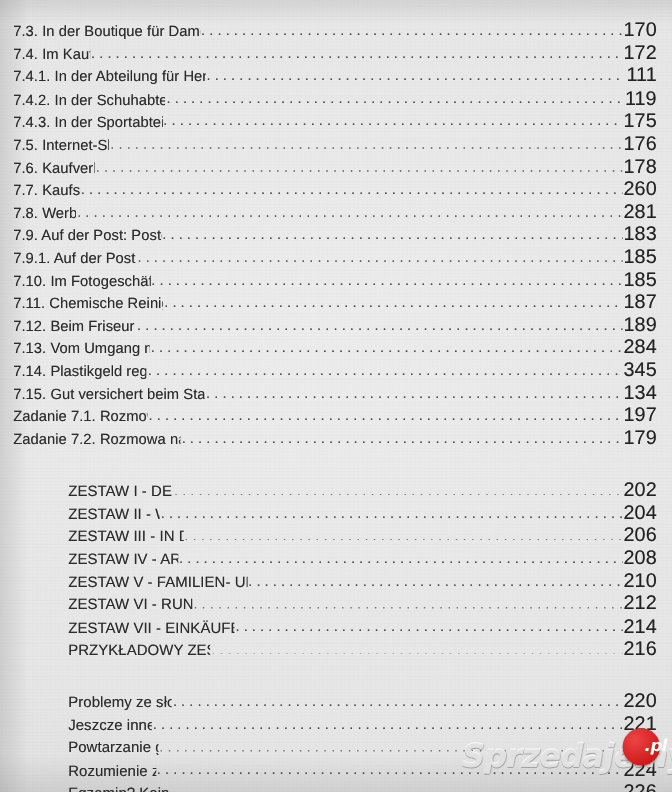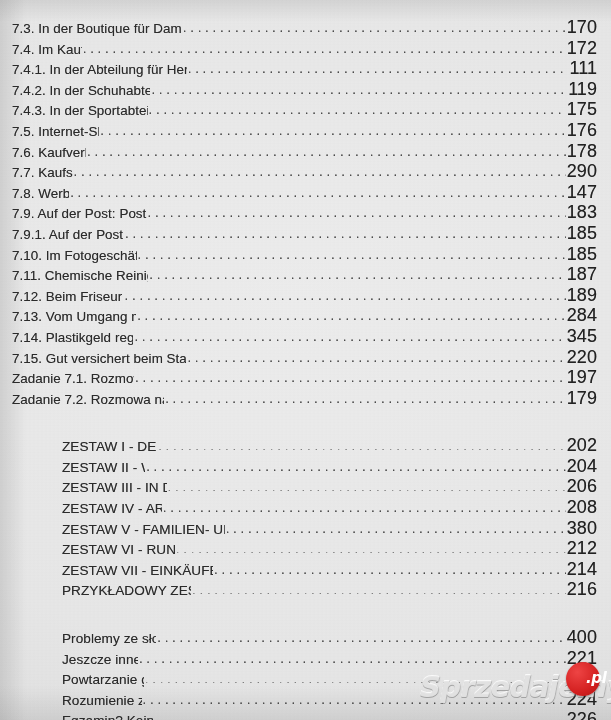--- a/index.html
+++ b/index.html
@@ -237,26 +237,26 @@
           <span class="pg">176</span>
         </div>
         <div class="toc-row lvl-0">
           <span class="t">7.6. Kaufverhalten.</span>
           <span class="leader"></span>
           <span class="pg">178</span>
         </div>
         <div class="toc-row lvl-0">
           <span class="t">7.7. Kaufsucht.</span>
           <span class="leader"></span>
-          <span class="pg">290</span>
+          <span class="pg">260</span>
         </div>
         <div class="toc-row lvl-0">
           <span class="t">7.8. Werbung.</span>
           <span class="leader"></span>
-          <span class="pg">147</span>
+          <span class="pg">281</span>
         </div>
         <div class="toc-row lvl-0">
           <span class="t">7.9. Auf der Post: Postdienstleistungen.</span>
           <span class="leader"></span>
           <span class="pg">183</span>
         </div>
         <div class="toc-row lvl-0">
           <span class="t">7.9.1. Auf der Post (Gespräch).</span>
           <span class="leader"></span>
           <span class="pg">185</span>
@@ -282,21 +282,21 @@
           <span class="pg">284</span>
         </div>
         <div class="toc-row lvl-0">
           <span class="t">7.14. Plastikgeld regiert die Welt *.</span>
           <span class="leader"></span>
           <span class="pg">345</span>
         </div>
         <div class="toc-row lvl-0">
           <span class="t">7.15. Gut versichert beim Start in das Auslandsstudium*.</span>
           <span class="leader"></span>
-          <span class="pg">220</span>
+          <span class="pg">134</span>
         </div>
         <div class="toc-row lvl-0">
           <span class="t">Zadanie 7.1. Rozmowy sterowane.</span>
           <span class="leader"></span>
           <span class="pg">197</span>
         </div>
         <div class="toc-row lvl-0">
           <span class="t">Zadanie 7.2. Rozmowa na podstawie ilustracji.</span>
           <span class="leader"></span>
           <span class="pg">179</span>
@@ -322,21 +322,21 @@
               <span class="pg">206</span>
             </div>
             <div class="toc-row lvl-1">
               <span class="t">ZESTAW IV - ARBEITSWELT.</span>
               <span class="leader"></span>
               <span class="pg">208</span>
             </div>
             <div class="toc-row lvl-1">
               <span class="t">ZESTAW V - FAMILIEN- UND GESELLSCHAFTSLEBEN.</span>
               <span class="leader"></span>
-              <span class="pg">380</span>
+              <span class="pg">210</span>
             </div>
             <div class="toc-row lvl-1">
               <span class="t">ZESTAW VI - RUND UMS ESSEN.</span>
               <span class="leader"></span>
               <span class="pg">212</span>
             </div>
             <div class="toc-row lvl-1">
               <span class="t">ZESTAW VII - EINKÄUFE &amp; DIENSTLEISTUNGEN.</span>
               <span class="leader"></span>
               <span class="pg">214</span>
@@ -346,21 +346,21 @@
               <span class="leader"></span>
               <span class="pg">216</span>
             </div>
           </div>
         </div>
         <div class="section">
           <div class="section-body">
             <div class="toc-row lvl-1">
               <span class="t">Problemy ze słownictwem?.</span>
               <span class="leader"></span>
-              <span class="pg">400</span>
+              <span class="pg">220</span>
             </div>
             <div class="toc-row lvl-1">
               <span class="t">Jeszcze inne teksty?.</span>
               <span class="leader"></span>
               <span class="pg">221</span>
             </div>
             <div class="toc-row lvl-1">
               <span class="t">Powtarzanie gramatyki.</span>
               <span class="leader"></span>
               <span class="pg">222</span>

